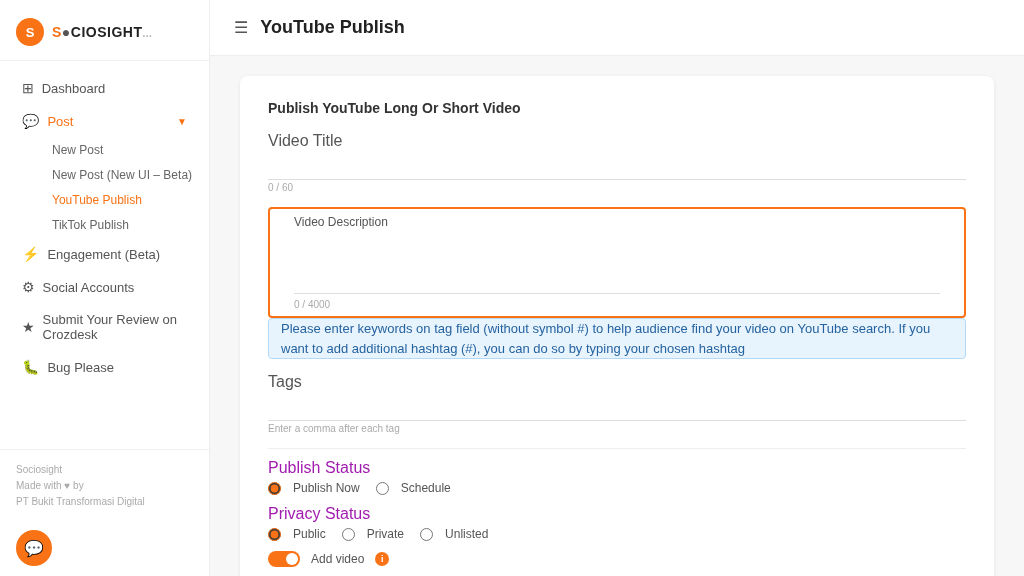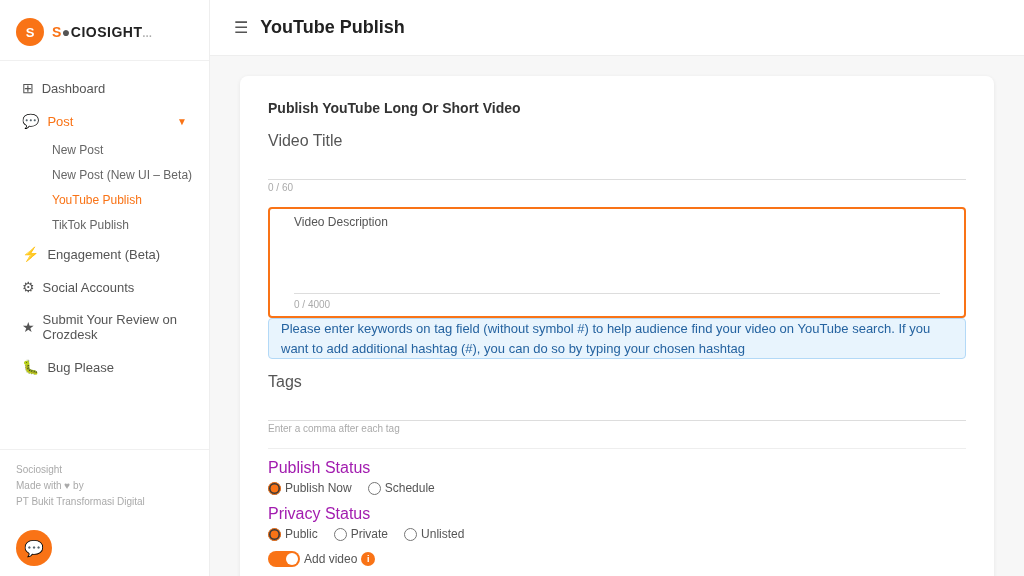--- a/index.html
+++ b/index.html
@@ -164,28 +164,28 @@
       border: none;
       border-bottom: 1px solid #ddd;
       padding: 5px 2px;
       font-size: 13px;
       outline: none;
       background: transparent;
     }
     .tags-hint { font-size: 10px; color: #aaa; margin-top: 2px; }
 
     .radio-group { display: flex; gap: 16px; align-items: center; margin-top: 4px; }
-    .radio-option { display: flex; align-items: center; gap: 4px; font-size: 12px; color: #555; cursor: pointer; }
+    .radio-option { display: flex; align-items: center; gap: 12px; font-size: 12px; color: #555; cursor: pointer; }
     .radio-option input[type="radio"] { accent-color: #f97316; cursor: pointer; }
 
     .status-section { margin-bottom: 10px; }
     .status-label { font-size: 16px; color: #a21caf; margin-bottom: 4px; display: block; }
 
     .toggle-row {
-      display: flex; align-items: center; gap: 4px;
+      display: flex; align-items: center; gap: 11px;
       margin-bottom: 8px; font-size: 12px; color: #555;
     }
     .toggle {
       width: 32px; height: 16px;
       background: #f97316;
       border-radius: 8px;
       position: relative;
       cursor: pointer;
       flex-shrink: 0;
     }

